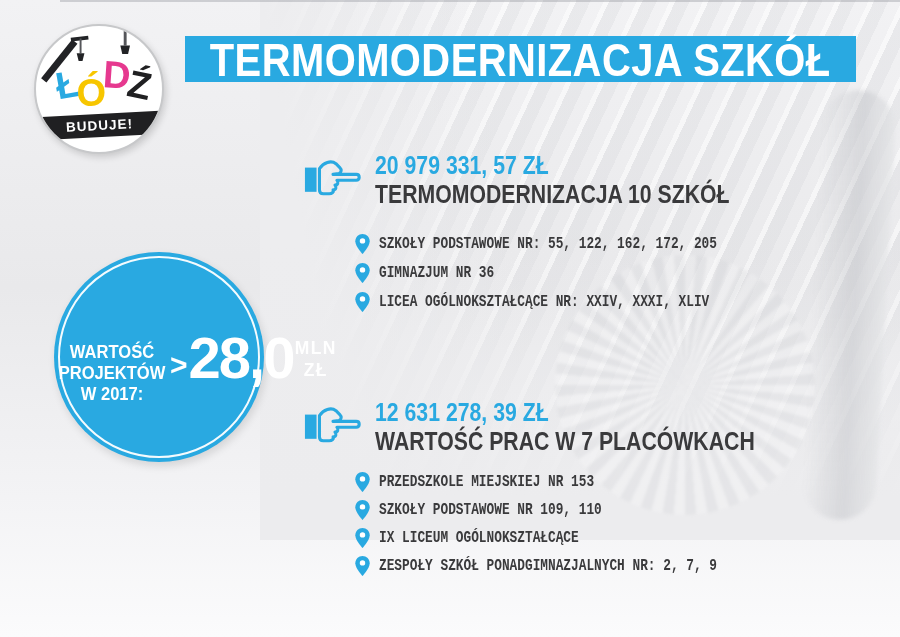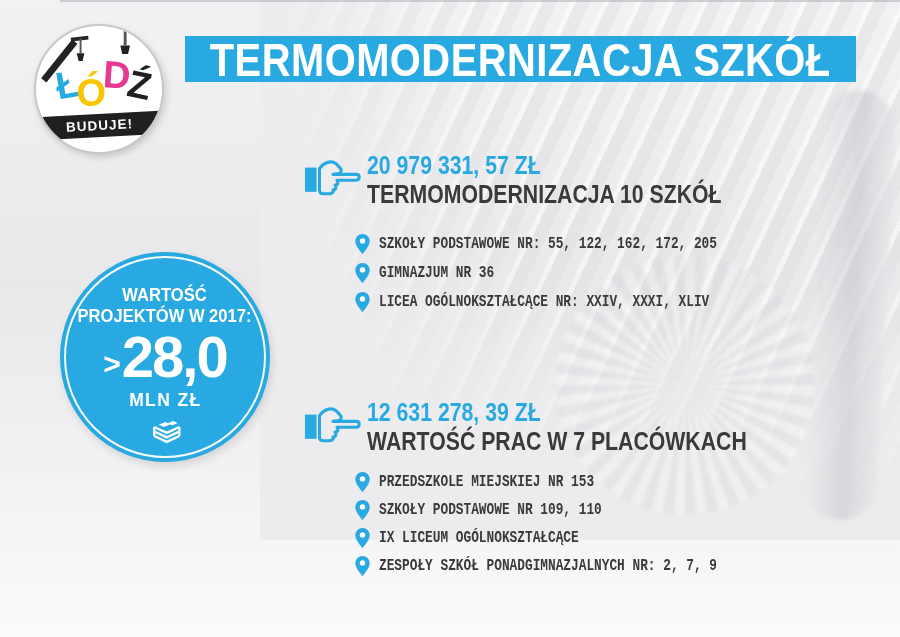--- a/index.html
+++ b/index.html
@@ -46,38 +46,38 @@
   .lt-3{color:var(--logo-dark);top:8px;transform:rotate(12deg);}
   .logo-bar{position:absolute;left:5px;right:3px;top:88px;height:23px;background:var(--logo-dark);
     transform:rotate(-3deg) skewX(-6deg);display:flex;align-items:center;justify-content:center;}
   .logo-bar span{color:#fff;font-weight:bold;font-size:13.5px;letter-spacing:1px;transform:skewX(6deg);}
   
   .banner{position:absolute;left:185px;top:36px;width:671px;height:46px;background:var(--accent);
     display:flex;align-items:center;justify-content:center;}
   .banner-text{color:#fff;font-weight:bold;font-size:47px;letter-spacing:0.5px;
     transform:scaleX(.85);white-space:nowrap;}
   
-  .value-circle{position:absolute;left:60px;top:252px;width:210px;height:210px;border-radius:50%;
+  .value-circle{position:absolute;left:54px;top:252px;width:210px;height:210px;border-radius:50%;
     background:var(--accent);box-shadow:2px 4px 8px rgba(0,0,0,.12);
-    display:flex;flex-direction:column;align-items:center;text-align:center;color:#fff;}
+    display:flex;flex-direction:row;align-items:center;text-align:center;color:#fff;}
   .value-circle::after{content:"";position:absolute;inset:4px;border:2px solid rgba(255,255,255,.95);
     border-radius:50%;pointer-events:none;}
   .vc-label{margin-top:33px;font-weight:bold;font-size:18px;line-height:21px;transform:scaleX(.92);}
   .vc-row{display:flex;align-items:center;margin-top:1px;}
   .vc-prefix{font-weight:bold;font-size:30px;margin-top:14px;margin-right:1px;}
   .vc-value{font-weight:bold;font-size:58px;letter-spacing:-2px;line-height:58px;}
   .vc-unit{font-weight:bold;font-size:19px;letter-spacing:1.5px;margin-top:3px;transform:scaleX(.92);}
   .vc-icon{margin-top:7px;}
   
   .section{position:absolute;left:303px;width:570px;}
   .section-1{top:152px;}
   .section-2{top:399px;}
   .sec-head{display:flex;align-items:flex-start;}
   .hand{width:62px;flex:0 0 62px;margin-top:3px;color:var(--accent);}
-  .sec-text{margin-left:2px;}
+  .sec-text{margin-left:10px;}
   .sec-amount{color:var(--accent);font-weight:bold;font-size:25px;line-height:27px;
     transform:scaleX(.85);transform-origin:0 50%;white-space:nowrap;}
   .sec-title{color:var(--dark);font-weight:bold;font-size:25px;line-height:27px;margin-top:2px;
     transform:scaleX(.85);transform-origin:0 50%;white-space:nowrap;}
   .bullets{margin-top:26px;padding-left:52px;}
   .section-2 .bullets{margin-top:17px;}
   .bullet{display:flex;align-items:center;height:20px;margin-bottom:9px;font-family:Liberation Mono, monospace;}
   .section-2 .bullet{margin-bottom:8px;}
   .pin{flex:0 0 15px;margin-right:9px;}
   .bullet-label{color:var(--dark);font-weight:bold;font-size:16px;white-space:nowrap;

